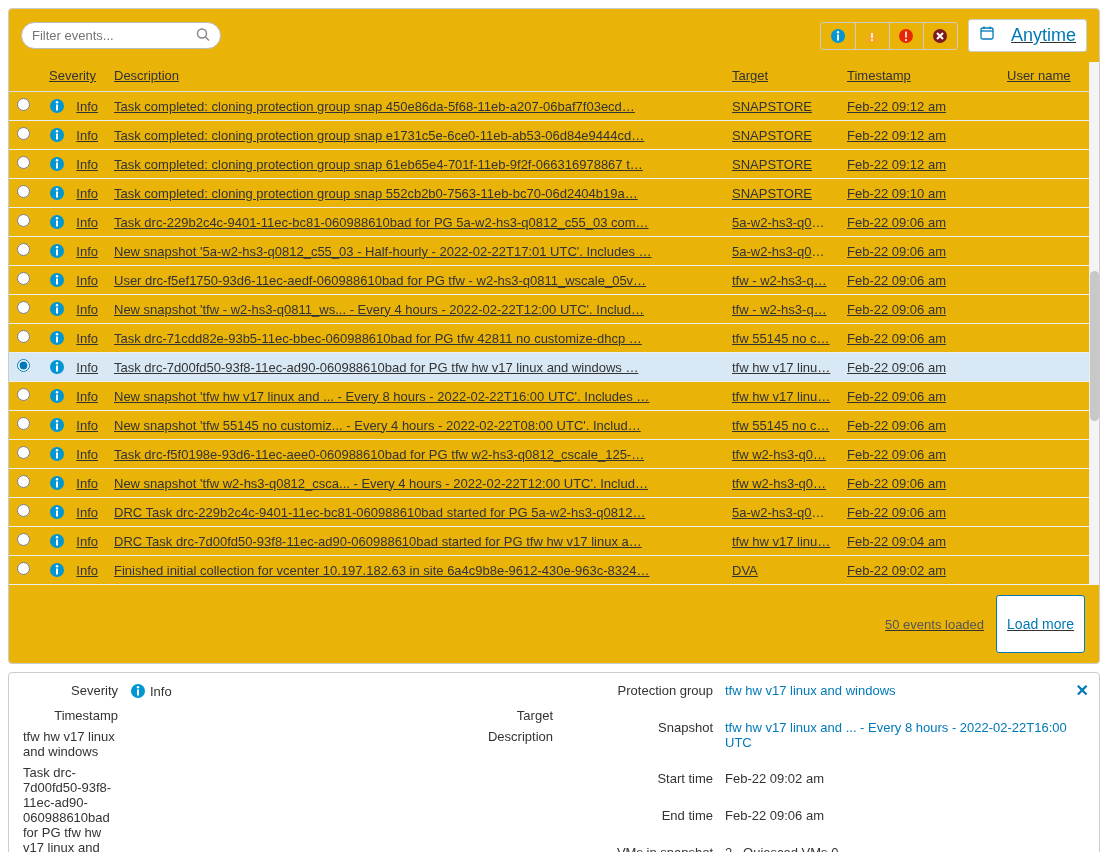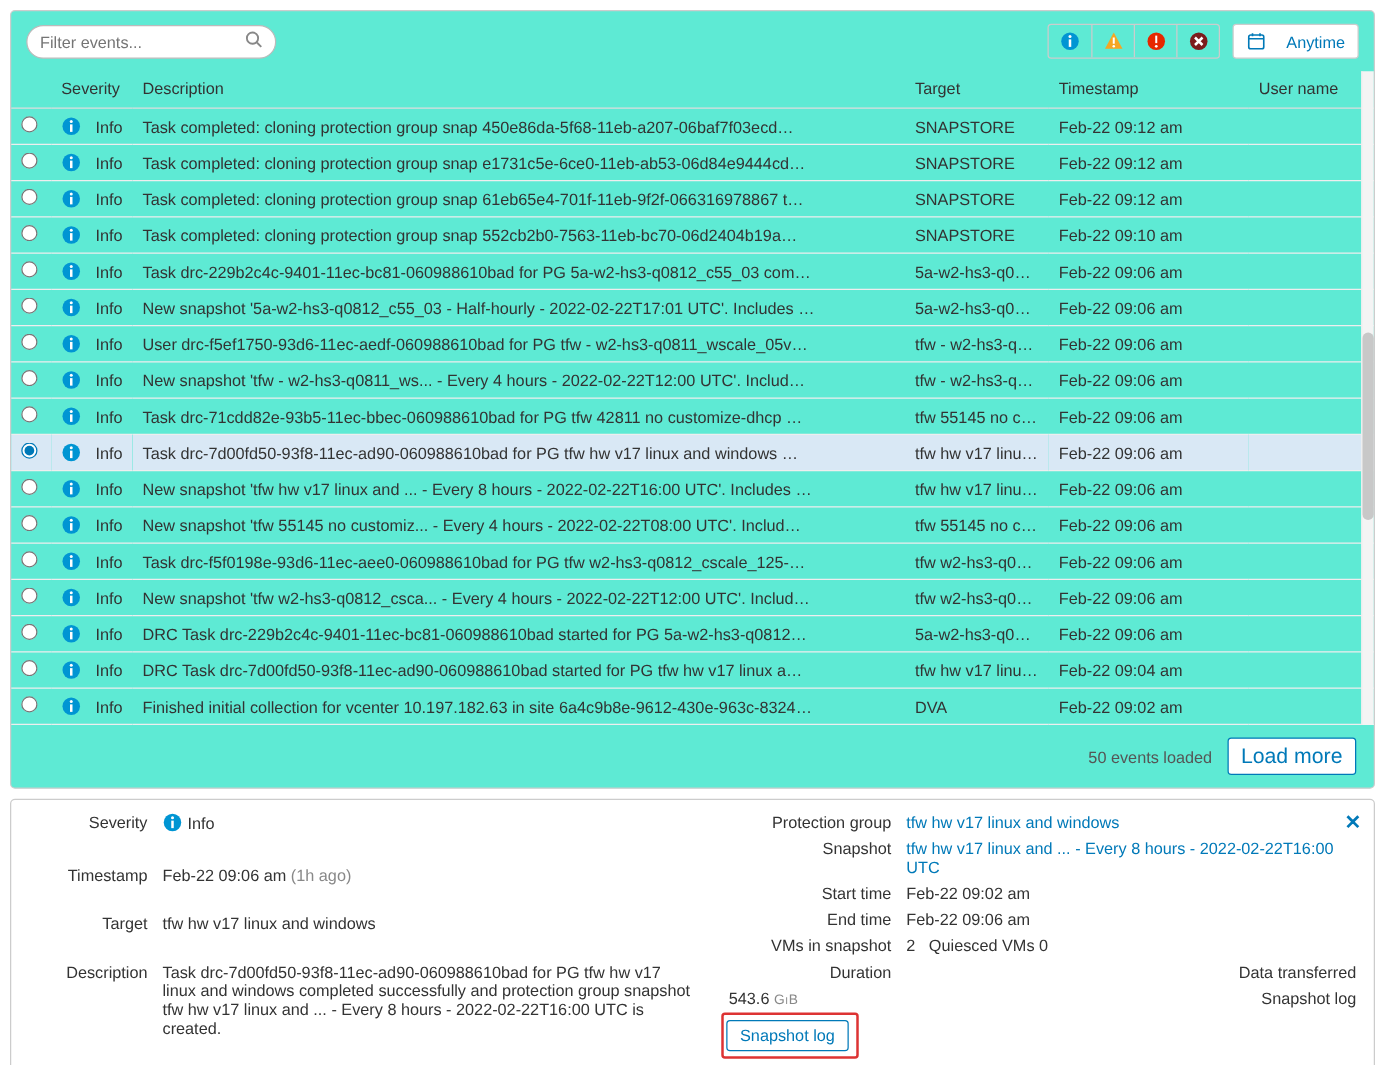--- a/index.html
+++ b/index.html
@@ -1,49 +1,49 @@
 <!DOCTYPE html>
 <html><head>
 <meta charset="utf-8">
 <style>
 * { box-sizing: border-box; margin: 0; padding: 0; }
 body { font-family: -apple-system, "Segoe UI", Arial, sans-serif; font-size: 13px; color: #333; background: #fff; }
 
-.panel { border: 1px solid #ccc; border-radius: 4px; margin: 8px; background: #5eead4; }
+.panel { border: 1px solid #ccc; border-radius: 4px; margin: 8px; background: #eab308; text-decoration: underline; }
 .toolbar { display: flex; align-items: center; padding: 10px 12px; gap: 10px; }
 .search-wrap { position: relative; width: 200px; }
 .search-input { width: 100%; padding: 5px 28px 5px 10px; border: 1px solid #bbb; border-radius: 14px; font-size: 13px; outline: none; }
 .search-icon { position: absolute; right: 10px; top: 50%; transform: translateY(-50%); color: #888; font-size: 14px; }
 .spacer { flex: 1; }
 .filter-group { display: flex; border: 1px solid #ccc; border-radius: 3px; overflow: hidden; }
 .filter-btn { padding: 5px 12px; border: none; background: #fff; color: #0079b8; border-left: 1px solid #ccc; cursor: pointer; font-size: 13px; }
 .filter-btn:first-child { border-left: none; }
 .sev-group { display: flex; border: 1px solid #ccc; border-radius: 3px; overflow: hidden; }
 .sev-cell { width: 34px; display:flex; align-items:center; justify-content:center; border-left:1px solid #ccc; padding:5px 0; cursor:pointer; }
 .sev-cell:first-child { border-left:none; }
-.anytime-btn { display:flex; align-items:center; gap:16px; border:1px solid #ccc; border-radius:3px; padding:5px 10px; color:#0079b8; background:#fff; cursor:pointer; font-size:13px; }
+.anytime-btn { display:flex; align-items:flex-start; gap:16px; border:1px solid #ccc; border-radius:3px; padding:5px 10px; color:#0079b8; background:#fff; cursor:pointer; font-size:18px; }
 
 svg.ico { width:16px; height:16px; }
 
 .table-wrap { position:relative; }
 table { width:100%; border-collapse:collapse; table-layout:fixed; }
 thead th { text-align:left; padding:6px 8px 8px; font-weight:400; border-bottom:1px solid #ddd; color:#333; font-size:13px; }
 tbody td { padding:6px 8px; border-bottom:1px solid #eee; white-space:nowrap; overflow:hidden; text-overflow:ellipsis; font-size:13px; vertical-align:middle; }
 tbody tr.sel { background:#d9e8f5; }
 .col-radio { width:32px; }
 .col-sev { width:65px; }
 .col-desc { }
 .col-target { width:115px; }
 .col-ts { width:160px; }
 .col-user { width:100px; }
 input[type=radio] { accent-color:#0079b8; cursor:pointer; }
 .sev-label { display:flex; align-items:center; gap:4px;justify-content:space-between; }
 
 .table-foot { display:flex; align-items:center; justify-content:flex-end; padding:10px 14px; gap:12px; color:#555; }
-.load-more { border:1px solid #0079b8; color:#0079b8; background:#fff; border-radius:3px; padding:4px 10px; cursor:pointer; font-size:17px; }
+.load-more { border:1px solid #0079b8; color:#0079b8; background:#fff; border-radius:3px; padding:20px 10px; cursor:pointer; font-size:14px; }
 
 .vscroll { position:absolute; right:0; top:0; bottom:0; width:10px; background:#f4f4f4; border-left:1px solid #eee; }
 .vscroll-thumb { position:absolute; left:0; right:0; top:40%; height:150px; background:#c8c8c8; border-radius:5px; }
 
 .details { border:1px solid #ccc; border-radius:4px; margin:8px; padding:10px 14px 14px; display:flex; gap:30px; position:relative; }
 .kv-col { display:grid; grid-template-columns:auto 1fr; column-gap:12px; row-gap:6px; align-items:start; }
 .kv-col.left { grid-template-columns: 95px 1fr; width:530px; }
 .kv-col.right { grid-template-columns: 130px 1fr; flex:1; }
 .kv-label { text-align:right; color:#333; }
 .kv-val { color:#333; }
@@ -425,21 +425,20 @@
   <div class="kv-col left">
     <div class="kv-label">Severity</div>
     <div class="kv-val"><span class="sev-label">
           <svg class="ico">
             <use href="#i-info"></use>
           </svg> 
           <span>Info</span>
         </span></div>
 
     <div class="kv-label">Timestamp</div>
-    <div class="kv-val"><span>Feb-22 09:06 am</span> <span class="muted">(1h ago)</span></div>
 
     <div class="kv-label">Target</div>
     <div class="kv-val">tfw hw v17 linux and windows</div>
 
     <div class="kv-label">Description</div>
     <div class="kv-val" style="white-space:normal;">Task drc-7d00fd50-93f8-11ec-ad90-060988610bad for PG tfw hw v17 linux and windows completed successfully and protection group snapshot tfw hw v17 linux and ... - Every 8 hours - 2022-02-22T16:00 UTC is created.</div>
   </div>
 
   <div class="kv-col right">
     <div class="kv-label">Protection group</div>

